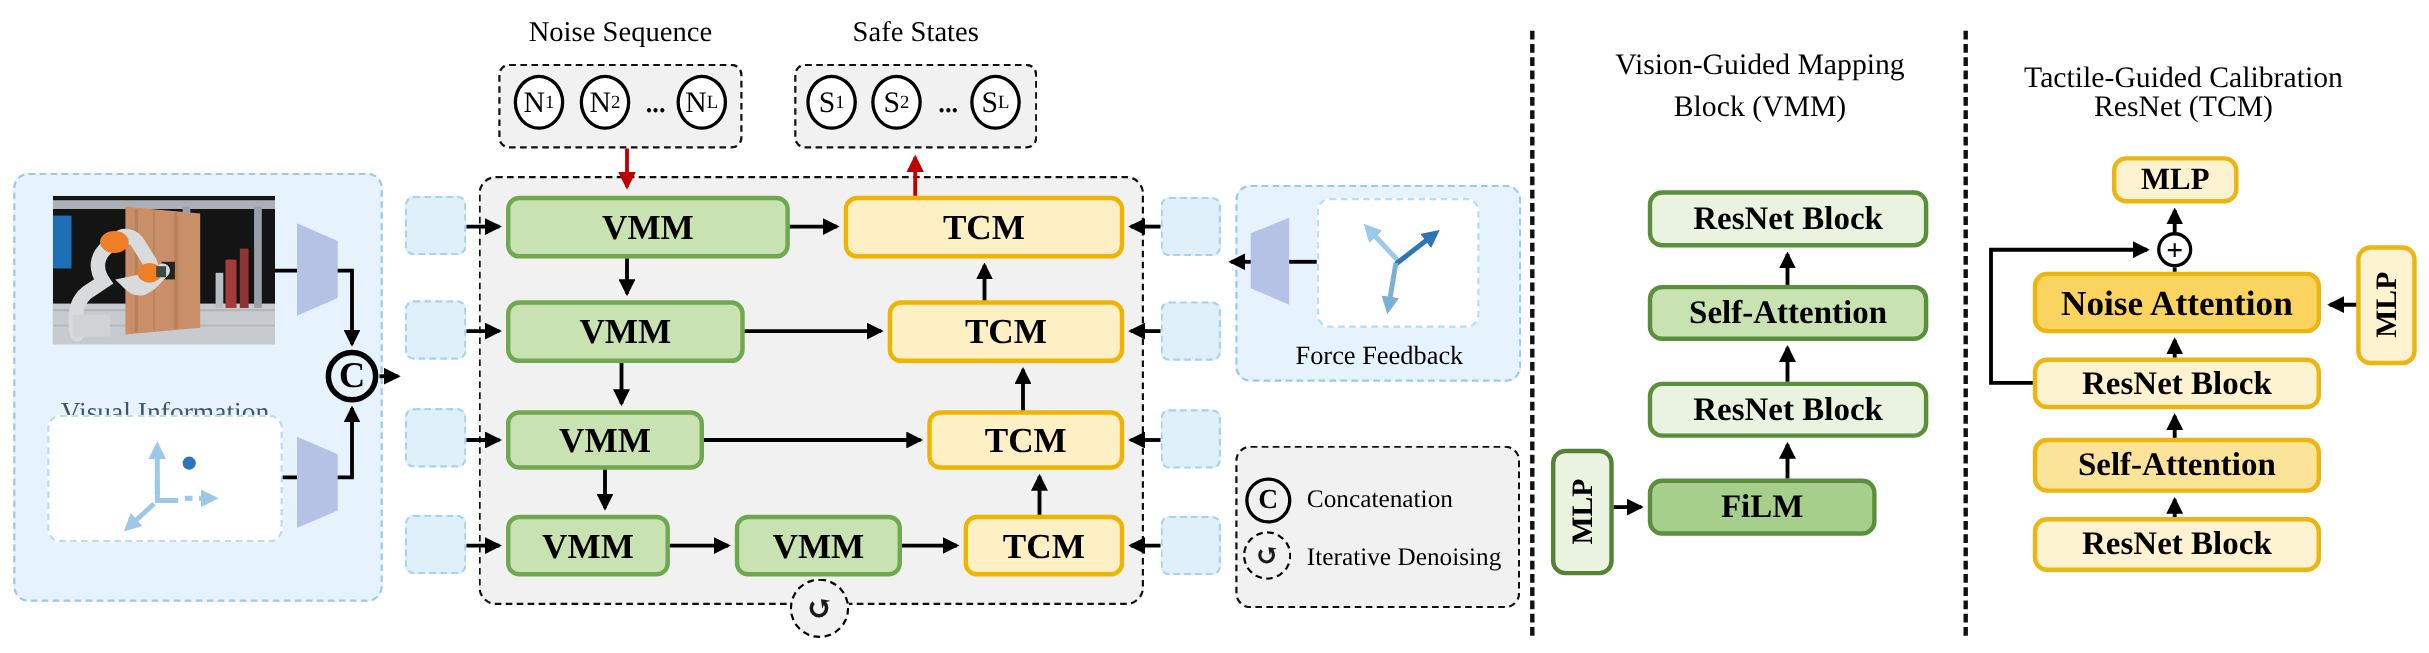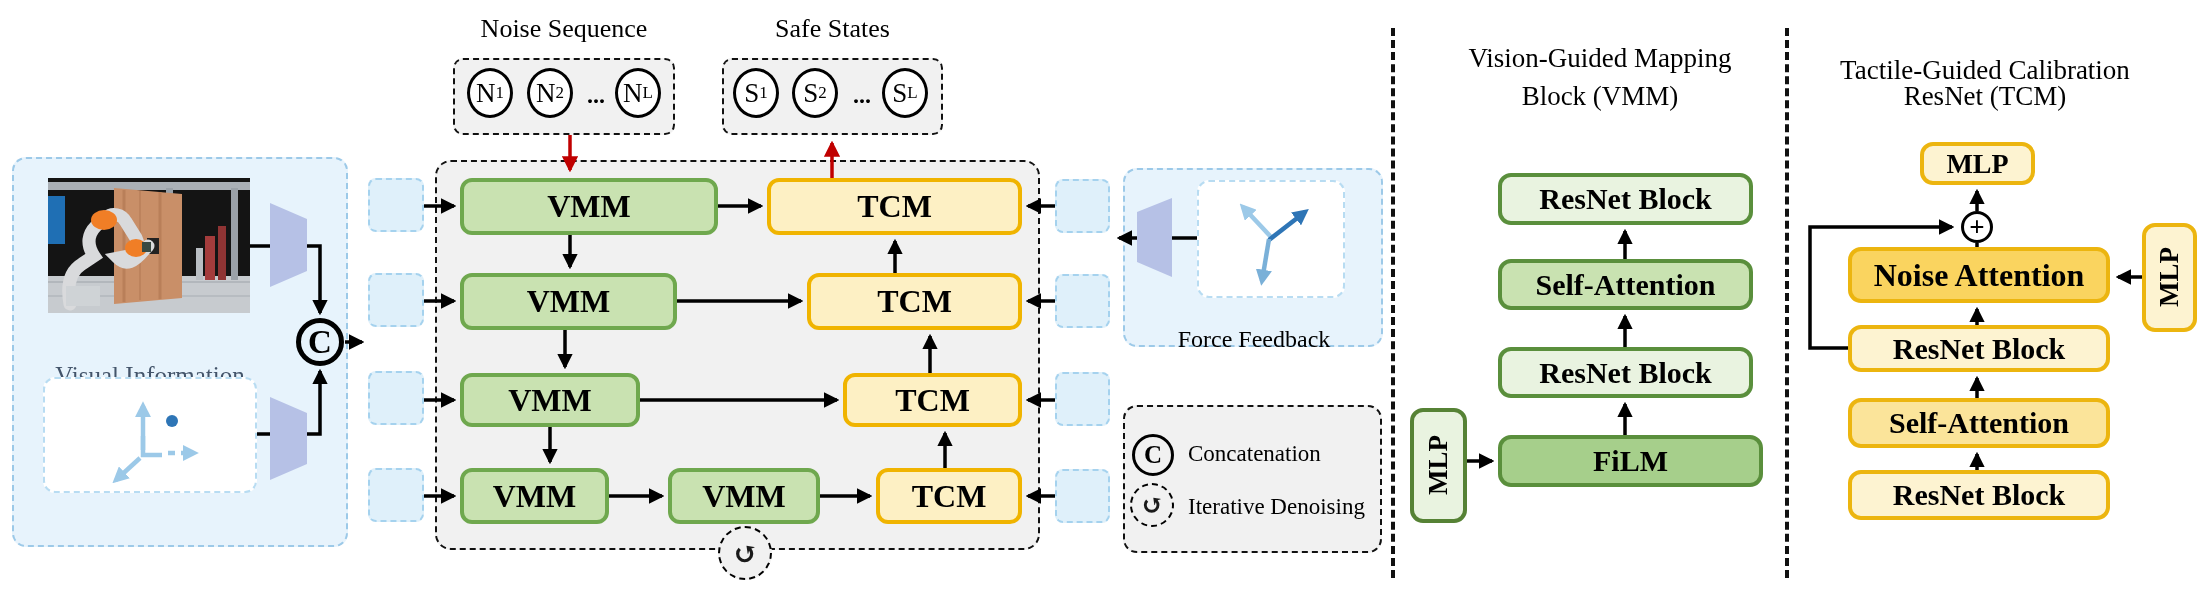--- a/index.html
+++ b/index.html
@@ -132,38 +132,38 @@
   <div class="abs center tcm-box" style="left:807px;top:273px;width:215px;height:57px;">TCM</div>
   <div class="abs center tcm-box" style="left:843px;top:373px;width:179px;height:54px;">TCM</div>
   <div class="abs center tcm-box" style="left:876px;top:468px;width:146px;height:56px;">TCM</div>
 
   <div class="abs center iter-circle" style="left:718px;top:526px;width:54px;height:54px;">↺</div>
 
   <div class="abs center c-ring" style="left:296px;top:318px;width:48px;height:48px;">C</div>
 
   <div class="abs blue-panel" style="left:1123px;top:168px;width:260px;height:179px;"></div>
   <div class="abs white-dash" style="left:1197px;top:180px;width:148px;height:118px;"></div>
-  <div class="abs center" style="left:1138px;top:323px;width:232px;height:32px;font-size:24px;color:#000;">Force Feedback</div>
+  <div class="abs center" style="left:1138px;top:308px;width:232px;height:32px;font-size:24px;color:#000;">Force Feedback</div>
 
   <div class="abs gray-dash" style="left:1123px;top:405px;width:259px;height:148px;border-radius:14px;"></div>
   <div class="abs center legend-c" style="left:1132px;top:434px;width:42px;height:42px;">C</div>
   <div class="abs" style="left:1188px;top:441px;font-size:23px;color:#000;">Concatenation</div>
   <div class="abs center iter-circle" style="left:1130px;top:483px;width:44px;height:44px;font-size:27px;">↺</div>
   <div class="abs" style="left:1188px;top:494px;font-size:23px;color:#000;">Iterative Denoising</div>
 
   <div class="abs divider" style="left:1391px;top:28px;height:550px;width:0;"></div>
   <div class="abs divider" style="left:1785px;top:28px;height:550px;width:0;"></div>
 
   <div class="abs center panel-title" style="left:1430px;top:40px;width:340px;height:36px;">Vision-Guided Mapping</div>
   <div class="abs center panel-title" style="left:1430px;top:78px;width:340px;height:36px;">Block (VMM)</div>
 
   <div class="abs center gbox" style="left:1498px;top:173px;width:255px;height:52px;background:#e9f3e0;">ResNet Block</div>
   <div class="abs center gbox" style="left:1498px;top:259px;width:255px;height:51px;background:#c9e2b1;">Self-Attention</div>
   <div class="abs center gbox" style="left:1498px;top:347px;width:255px;height:51px;background:#e9f3e0;">ResNet Block</div>
-  <div class="abs center gbox" style="left:1498px;top:435px;width:265px;height:52px;background:#a6cf8b;">FiLM</div>
+  <div class="abs center gbox" style="left:1498px;top:435px;width:208px;height:52px;background:#a6cf8b;">FiLM</div>
   <div class="abs center gbox vtext" style="left:1410px;top:408px;width:57px;height:115px;background:#e9f3e0;border-color:#568235;">MLP</div>
 
   <div class="abs center panel-title" style="left:1805px;top:40px;width:360px;height:36px;margin-top:12px;">Tactile-Guided Calibration</div>
   <div class="abs center panel-title" style="left:1805px;top:78px;width:360px;height:36px;">ResNet (TCM)</div>
 
   <div class="abs center ybox" style="left:1920px;top:142px;width:115px;height:43px;background:#fdf3d1;font-size:28px;">MLP</div>
   <div class="abs center plus-circle" style="left:1961px;top:211px;width:32px;height:32px;">+</div>
   <div class="abs center ybox" style="left:1848px;top:247px;width:262px;height:56px;background:#fad45f;font-size:32px;">Noise Attention</div>
   <div class="abs center ybox" style="left:1848px;top:325px;width:262px;height:47px;background:#fdf3d1;">ResNet Block</div>
   <div class="abs center ybox" style="left:1848px;top:398px;width:262px;height:50px;background:#fbe49a;">Self-Attention</div>

